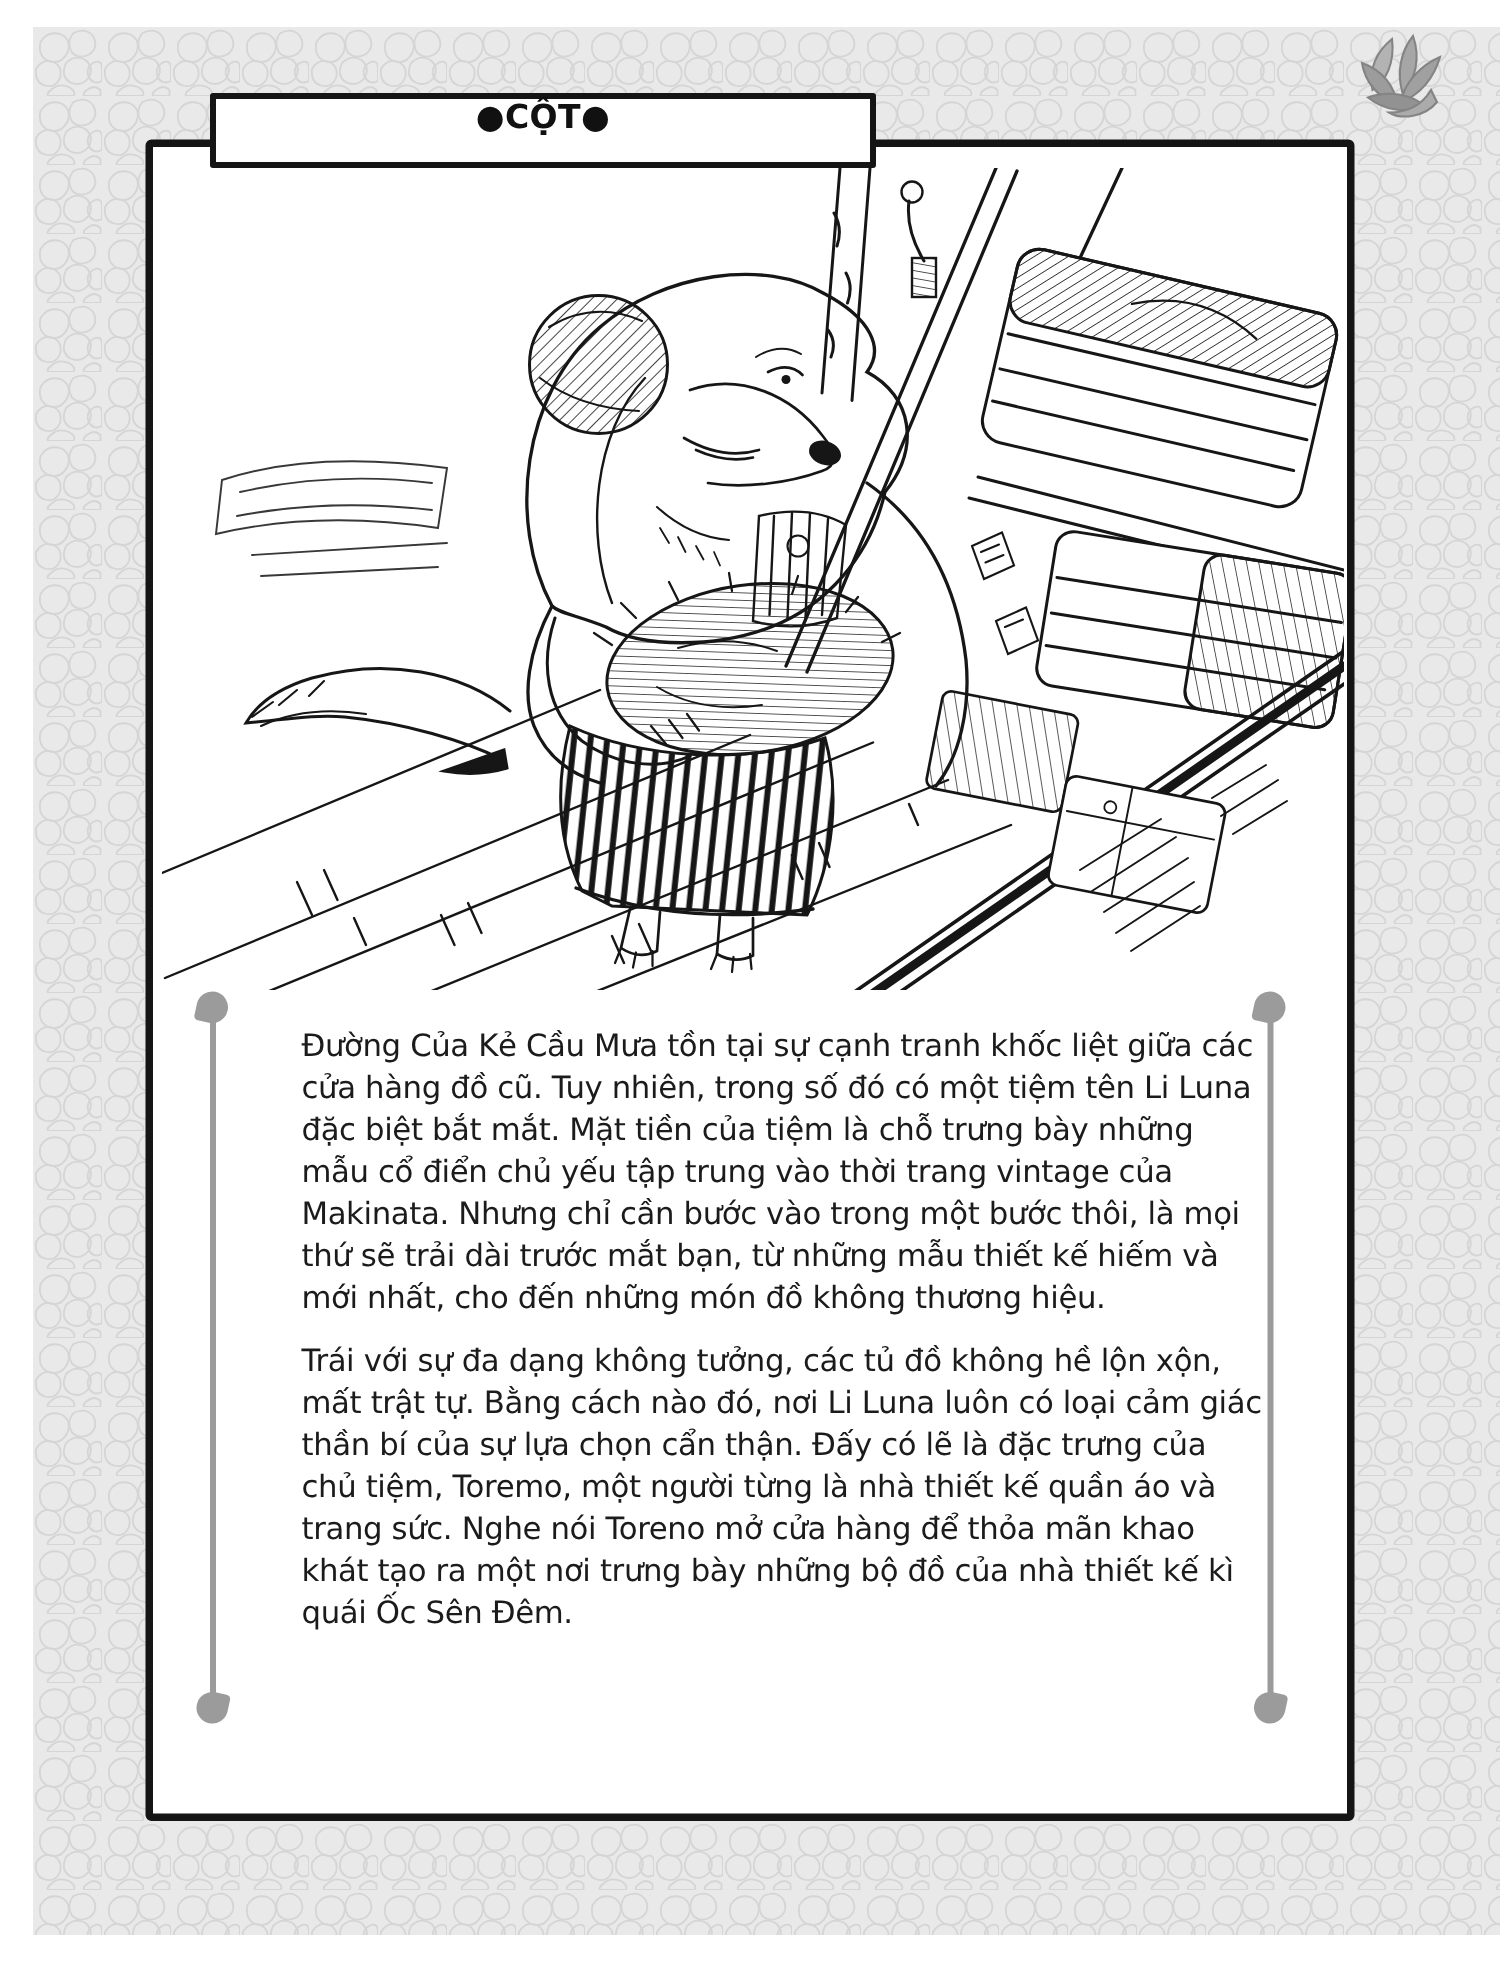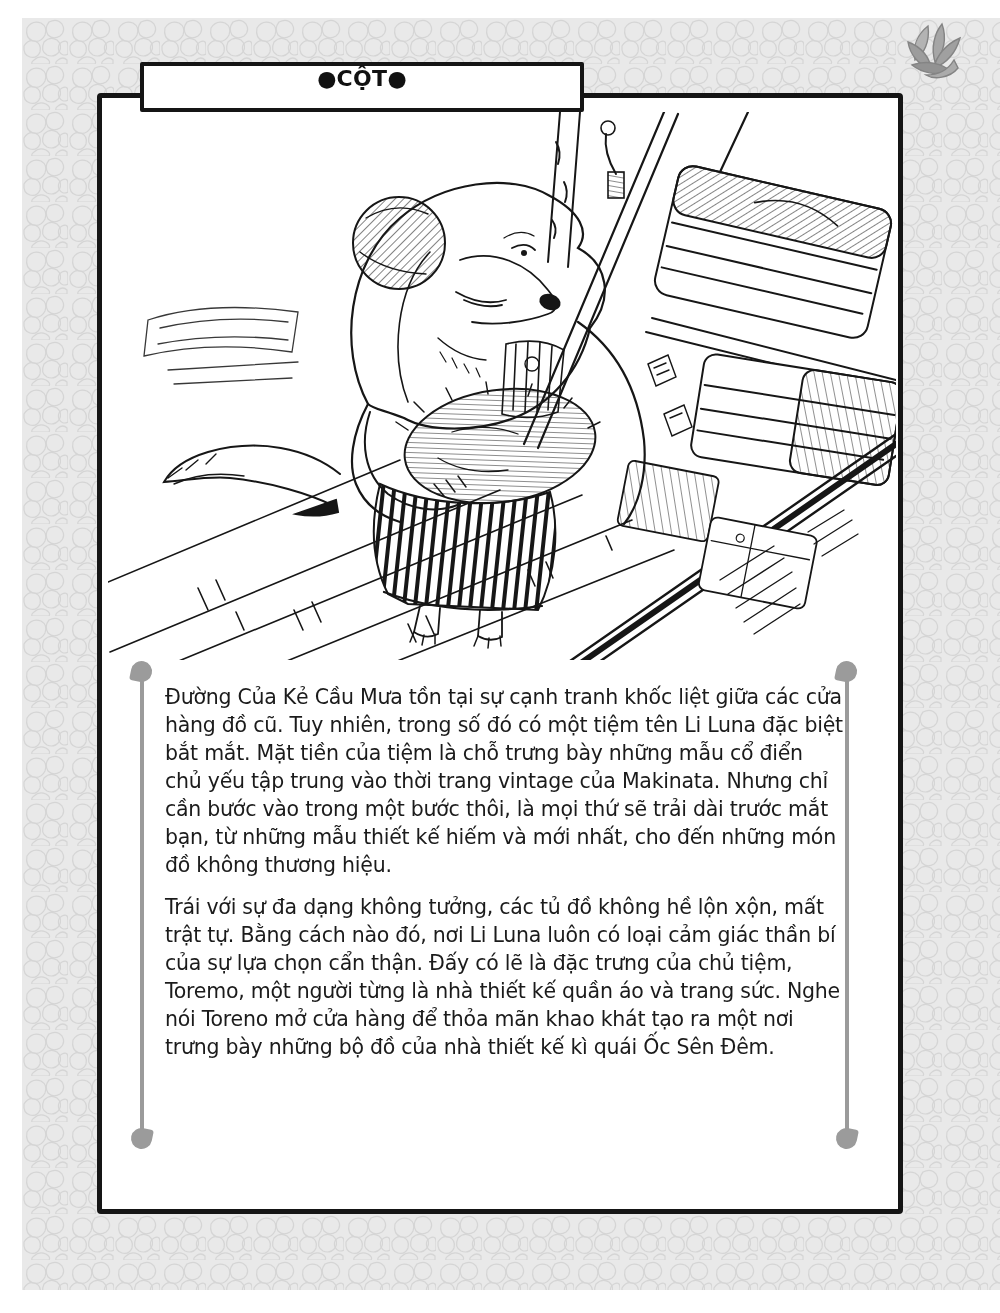--- a/index.html
+++ b/index.html
@@ -7,21 +7,21 @@
          font-family:"DejaVu Sans",sans-serif;color:#191919;}
   .texture{position:absolute;left:22px;top:18px;width:978px;height:1272px;}
   .logo{position:absolute;left:898px;top:20px;width:70px;height:66px;}
   .frame{position:absolute;left:97px;top:93px;width:796px;height:1111px;
          background:#ffffff;border:5px solid #151515;border-radius:4px;}
   .title-box{position:absolute;left:112px;top:62px;width:436px;height:42px;
          background:#ffffff;border:4px solid #151515;border-radius:2px;z-index:6;
          display:flex;align-items:flex-start;justify-content:center;gap:12px;
          font-weight:bold;font-size:22px;letter-spacing:.3px;color:#111;margin-left:28px;}
   .illustration{position:absolute;left:6px;top:14px;width:788px;height:548px;}
-  .column{position:absolute;left:0;right:0;top:585px;}
+  .column{position:absolute;left:0;right:0;top:585px;padding-left:36px;}
   .column p{margin:0 53px 13px 63px;font-size:20.5px;line-height:1.37;
          letter-spacing:-0.25px;color:#1b1b1b;text-align:left;}
   .pin{position:absolute;width:4px;height:452px;top:-4px;background:#9b9b9b;border-radius:2px;}
   .pin.left{left:38px;}
   .pin.right{right:49px;}
   .pin::before,.pin::after{content:"";position:absolute;left:-9px;width:21px;height:21px;
          background:#9b9b9b;border-radius:50% 50% 50% 14%;}
   .pin::before{top:-18px;transform:rotate(12deg);}
   .pin::after{bottom:-18px;transform:rotate(192deg);}
 </style>

